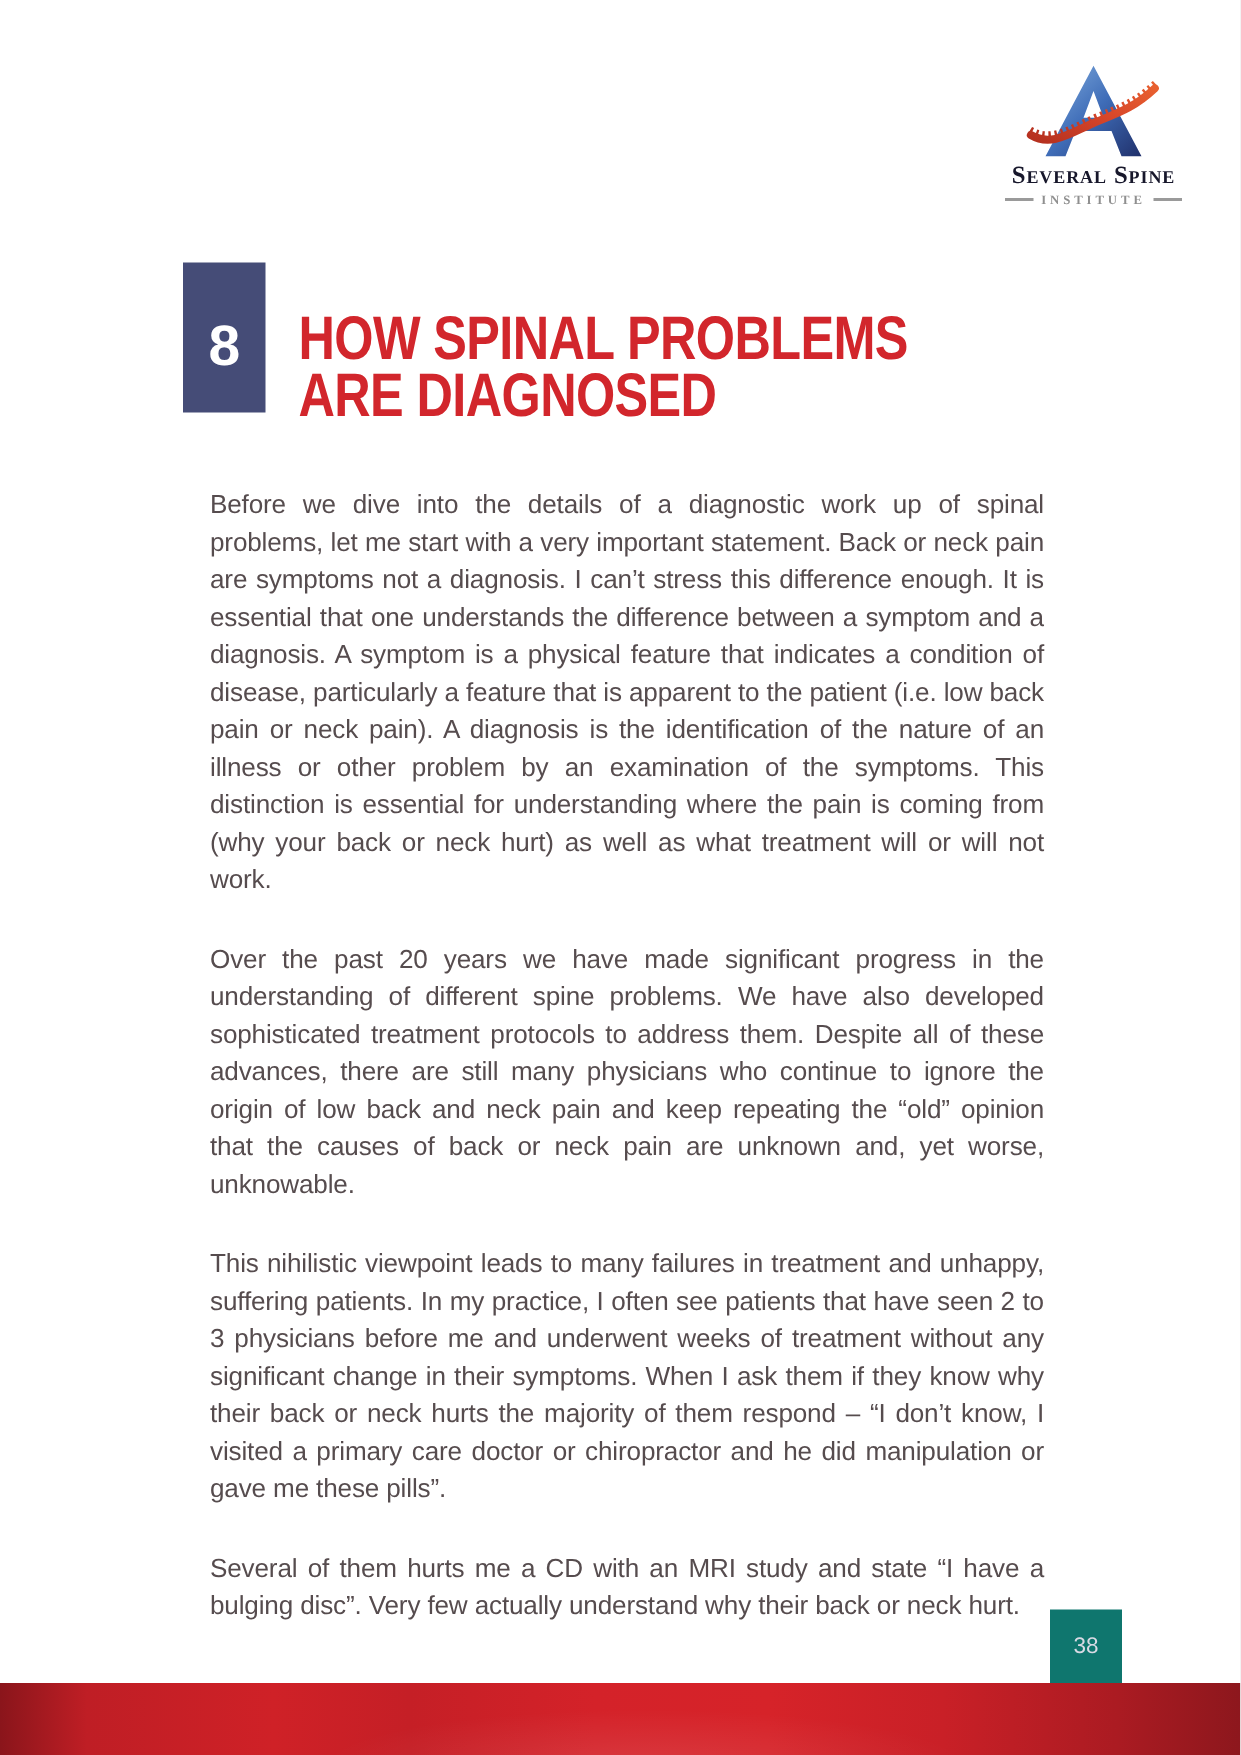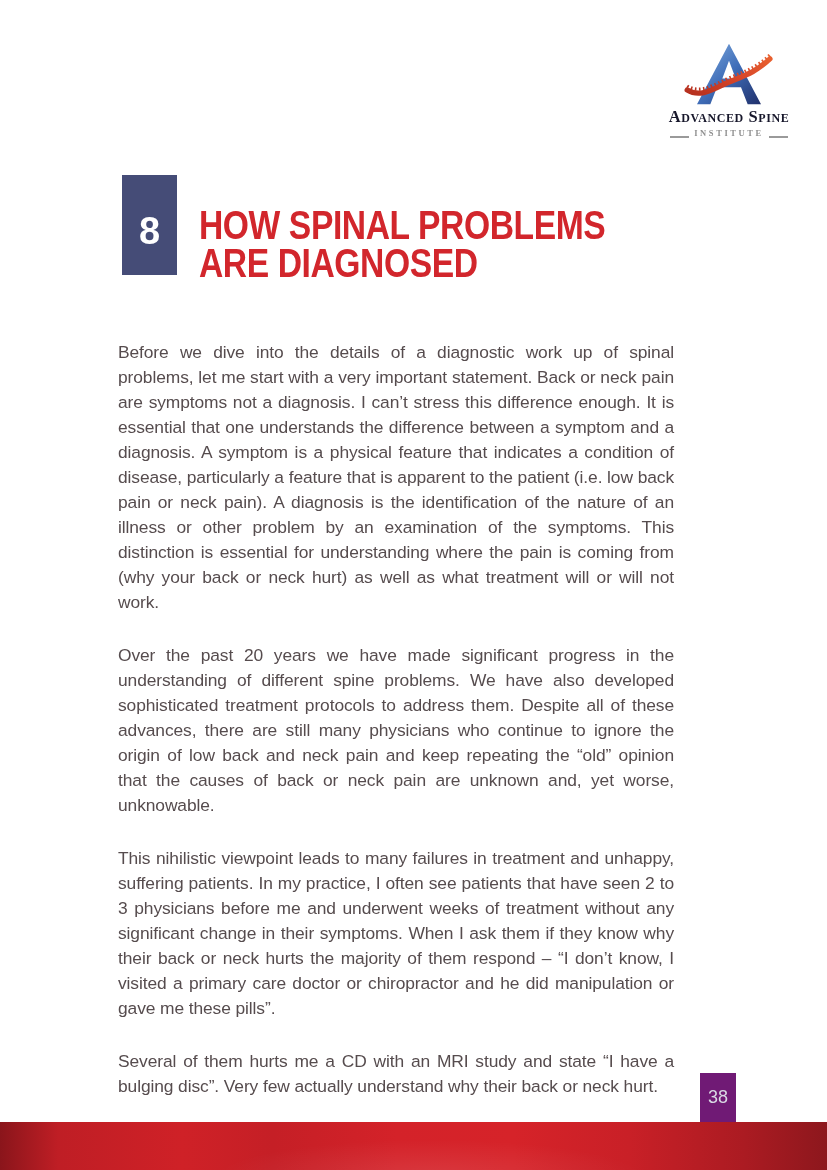--- a/index.html
+++ b/index.html
@@ -26,21 +26,21 @@
     font-family: "Liberation Serif", serif;
     font-variant: small-caps;
     font-weight: 700;
     font-size: 16.5px;
     letter-spacing: 0.6px;
     color: #17172b;
     white-space: nowrap;
   }
   .logo-sub {
     display: flex;
-    align-items: flex-end;
+    align-items: center;
     gap: 5px;
     margin-top: 1px;
     padding: 0 8px;
   }
   .logo-sub .rule { flex: 1; height: 2px; background: #9a9a9a; }
   .logo-sub .sub-txt {
     font-family: "Liberation Serif", serif;
     font-size: 8.5px;
     font-weight: 700;
     letter-spacing: 2.6px;
@@ -75,46 +75,45 @@
     line-height: 38px;
     letter-spacing: -0.5px;
     transform: scaleX(0.82);
     transform-origin: left top;
     white-space: nowrap;
   }
 
   
   .body-text {
     position: absolute;
-    left: 118px;
+    left: 140px;
     top: 324px;
     width: 556px;
     color: #564c4e;
     font-size: 17.4px;
     line-height: 25px;
     text-align: justify;
     letter-spacing: -0.1px;
-    margin-top: 16px;
   }
   .body-text p { margin: 0 0 28px 0; }
   .body-text p:last-child { margin-bottom: 0; }
 
   
   .page-number-badge {
     position: absolute;
     left: 700px;
     top: 1073px;
-    width: 36px;
+    width: 48px;
     height: 49px;
-    background: #701a75;
+    background: #0f766e;
     color: #d9dae4;
     display: flex;
     align-items: center;
     justify-content: center;
-    font-size: 18px;
+    font-size: 15px;
   }
   .footer-bar {
     position: absolute;
     left: 0;
     bottom: 0;
     width: 100%;
     height: 48px;
     background:
       radial-gradient(ellipse 40% 120% at 52% 115%, rgba(255,255,255,0.10), rgba(255,255,255,0) 65%),
       linear-gradient(90deg,
@@ -138,21 +137,21 @@
         <linearGradient id="redGrad" x1="0" y1="1" x2="1" y2="0">
           <stop offset="0" stop-color="#b5301f"></stop>
           <stop offset="0.55" stop-color="#d8472a"></stop>
           <stop offset="1" stop-color="#e8602f"></stop>
         </linearGradient>
       </defs>
       <path d="M50 2 L86 70 L71 70 L63.5 51 L36.5 51 L29 70 L14 70 Z M50 21 L57.5 41 L42.5 41 Z" fill="url(#blueGrad)" fill-rule="evenodd"></path>
       <path d="M3 54 C 18 63, 32 53, 50 45 C 68 37.5, 80 34, 96 19" fill="none" stroke="url(#redGrad)" stroke-width="6" stroke-linecap="round"></path>
       <path d="M3 49.5 C 18 58.5, 32 48.5, 50 40.5 C 68 33, 80 29.5, 96 14.5" fill="none" stroke="url(#redGrad)" stroke-width="3.6" stroke-dasharray="1.8 2.8" stroke-linecap="butt"></path>
     </svg>
-    <div class="logo-wordmark">Advanced Spine</div>
+    <div class="logo-wordmark">Several Spine</div>
     <div class="logo-sub">
       <span class="rule"></span>
       <span class="sub-txt">INSTITUTE</span>
       <span class="rule"></span>
     </div>
   </div>
 
   <div class="chapter-badge">
     <span>8</span>
   </div>

